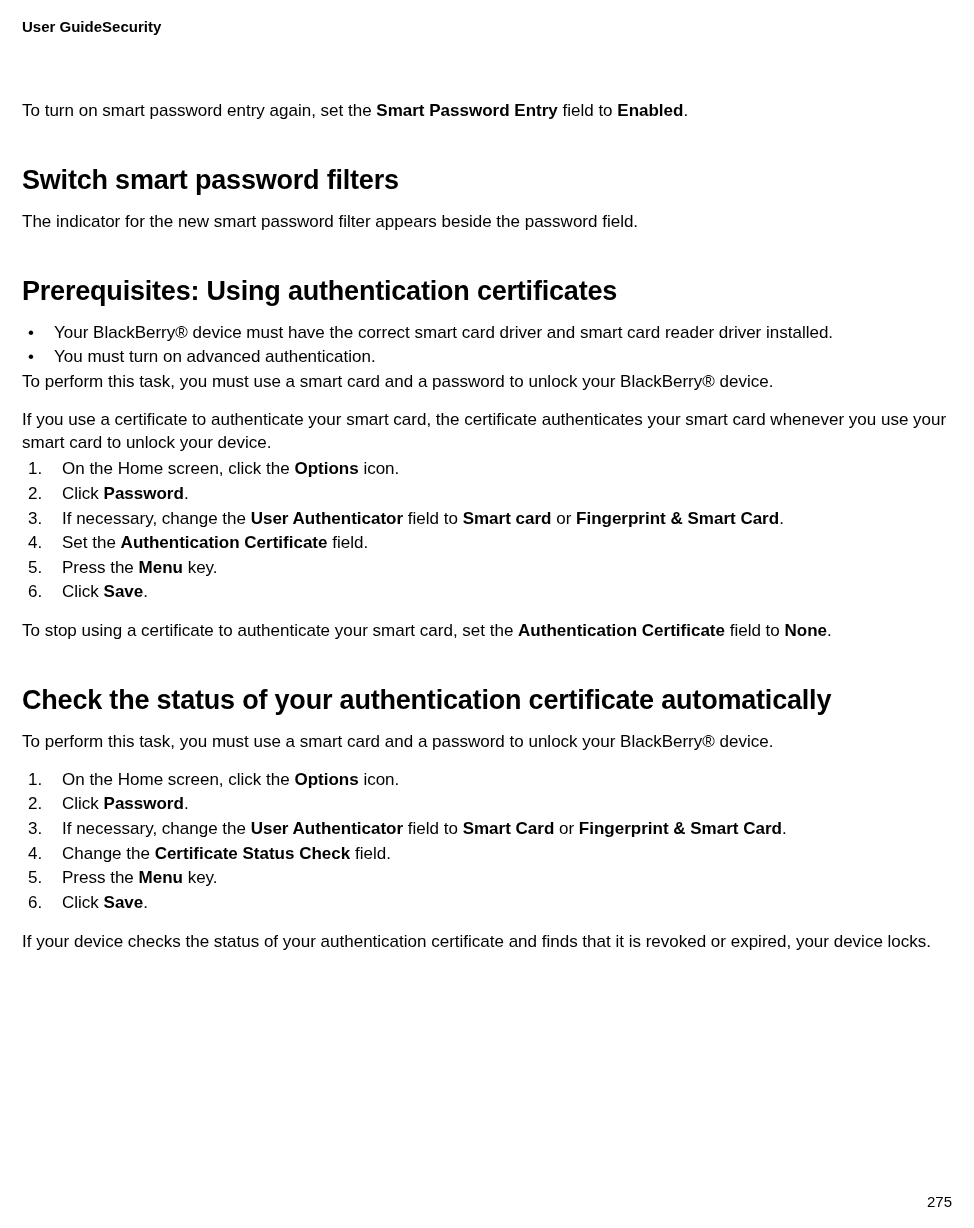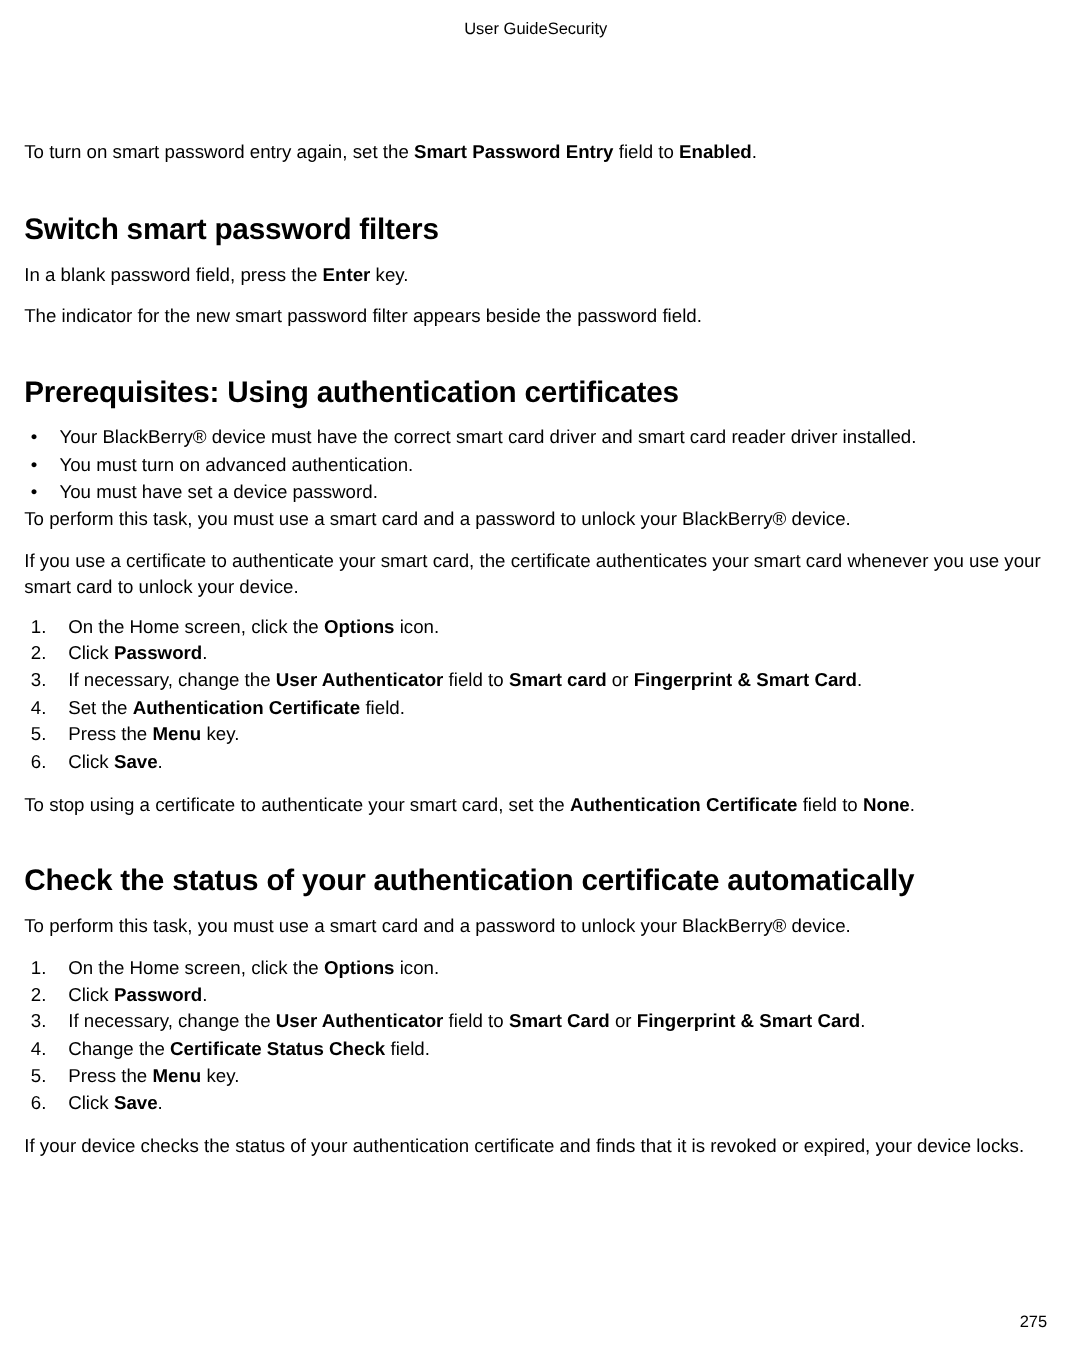--- a/index.html
+++ b/index.html
@@ -7,30 +7,30 @@
       font-family: "Segoe UI", Tahoma, Arial, sans-serif;
       width: 974px;
       height: 1228px;
       background: #fff;
       color: #000;
       position: relative;
       padding: 0;
     }
     .page-header {
       display: flex;
-      justify-content: center;
+      justify-content: flex-start;
       padding: 18px 22px 0 22px;
       font-size: 15px;
-      font-weight: 400;
+      font-weight: 700;
     }
     .content {
       padding: 0 22px;
     }
     .intro-para {
-      margin-top: 92px;
+      margin-top: 64px;
       font-size: 17px;
       line-height: 1.4;
     }
     h2.section-heading {
       font-size: 27px;
       font-weight: 700;
       margin-top: 42px;
       margin-bottom: 14px;
       letter-spacing: -0.2px;
     }
@@ -90,32 +90,30 @@
 <div class="page-header">
   <span>User Guide</span>
   <span>Security</span>
 </div>
 
 <div class="content">
 
   <p class="intro-para"><span>To turn on smart password entry again, set the </span><span class="bold">Smart Password Entry</span><span> field to </span><span class="bold">Enabled</span><span>.</span></p>
 
   <h2 class="section-heading">Switch smart password filters</h2>
-  <p class="body-para"><span>In a blank password field, press the </span><span class="bold">Enter</span><span> key.</span></p>
   <p class="body-para">The indicator for the new smart password filter appears beside the password field.</p>
 
   <h2 class="section-heading">Prerequisites: Using authentication certificates</h2>
   <ul class="bullets">
       <li>Your BlackBerry® device must have the correct smart card driver and smart card reader driver installed.</li>
       <li>You must turn on advanced authentication.</li>
-      <li>You must have set a device password.</li>
     </ul>
 
   <p class="body-para">To perform this task, you must use a smart card and a password to unlock your BlackBerry® device.</p>
-  <p class="body-para" style="margin-bottom:12px">If you use a certificate to authenticate your smart card, the certificate authenticates your smart card whenever you use your smart card to unlock your device.</p>
+  <p class="body-para" style="margin-bottom:2px">If you use a certificate to authenticate your smart card, the certificate authenticates your smart card whenever you use your smart card to unlock your device.</p>
   <ol class="steps">
       <li><span>On the Home screen, click the </span><span class="bold">Options</span><span> icon.</span></li>
       <li><span>Click </span><span class="bold">Password</span><span>.</span></li>
       <li><span>If necessary, change the </span><span class="bold">User Authenticator</span><span> field to </span><span class="bold">Smart card</span><span> or </span><span class="bold">Fingerprint &amp; Smart Card</span><span>.</span></li>
       <li><span>Set the </span><span class="bold">Authentication Certificate</span><span> field.</span></li>
       <li><span>Press the </span><span class="bold">Menu</span><span> key.</span></li>
       <li><span>Click </span><span class="bold">Save</span><span>.</span></li>
     </ol>
   <p class="body-para" style="margin-top:14px"><span>To stop using a certificate to authenticate your smart card, set the </span><span class="bold">Authentication Certificate</span><span> field to </span><span class="bold">None</span><span>.</span></p>
 

